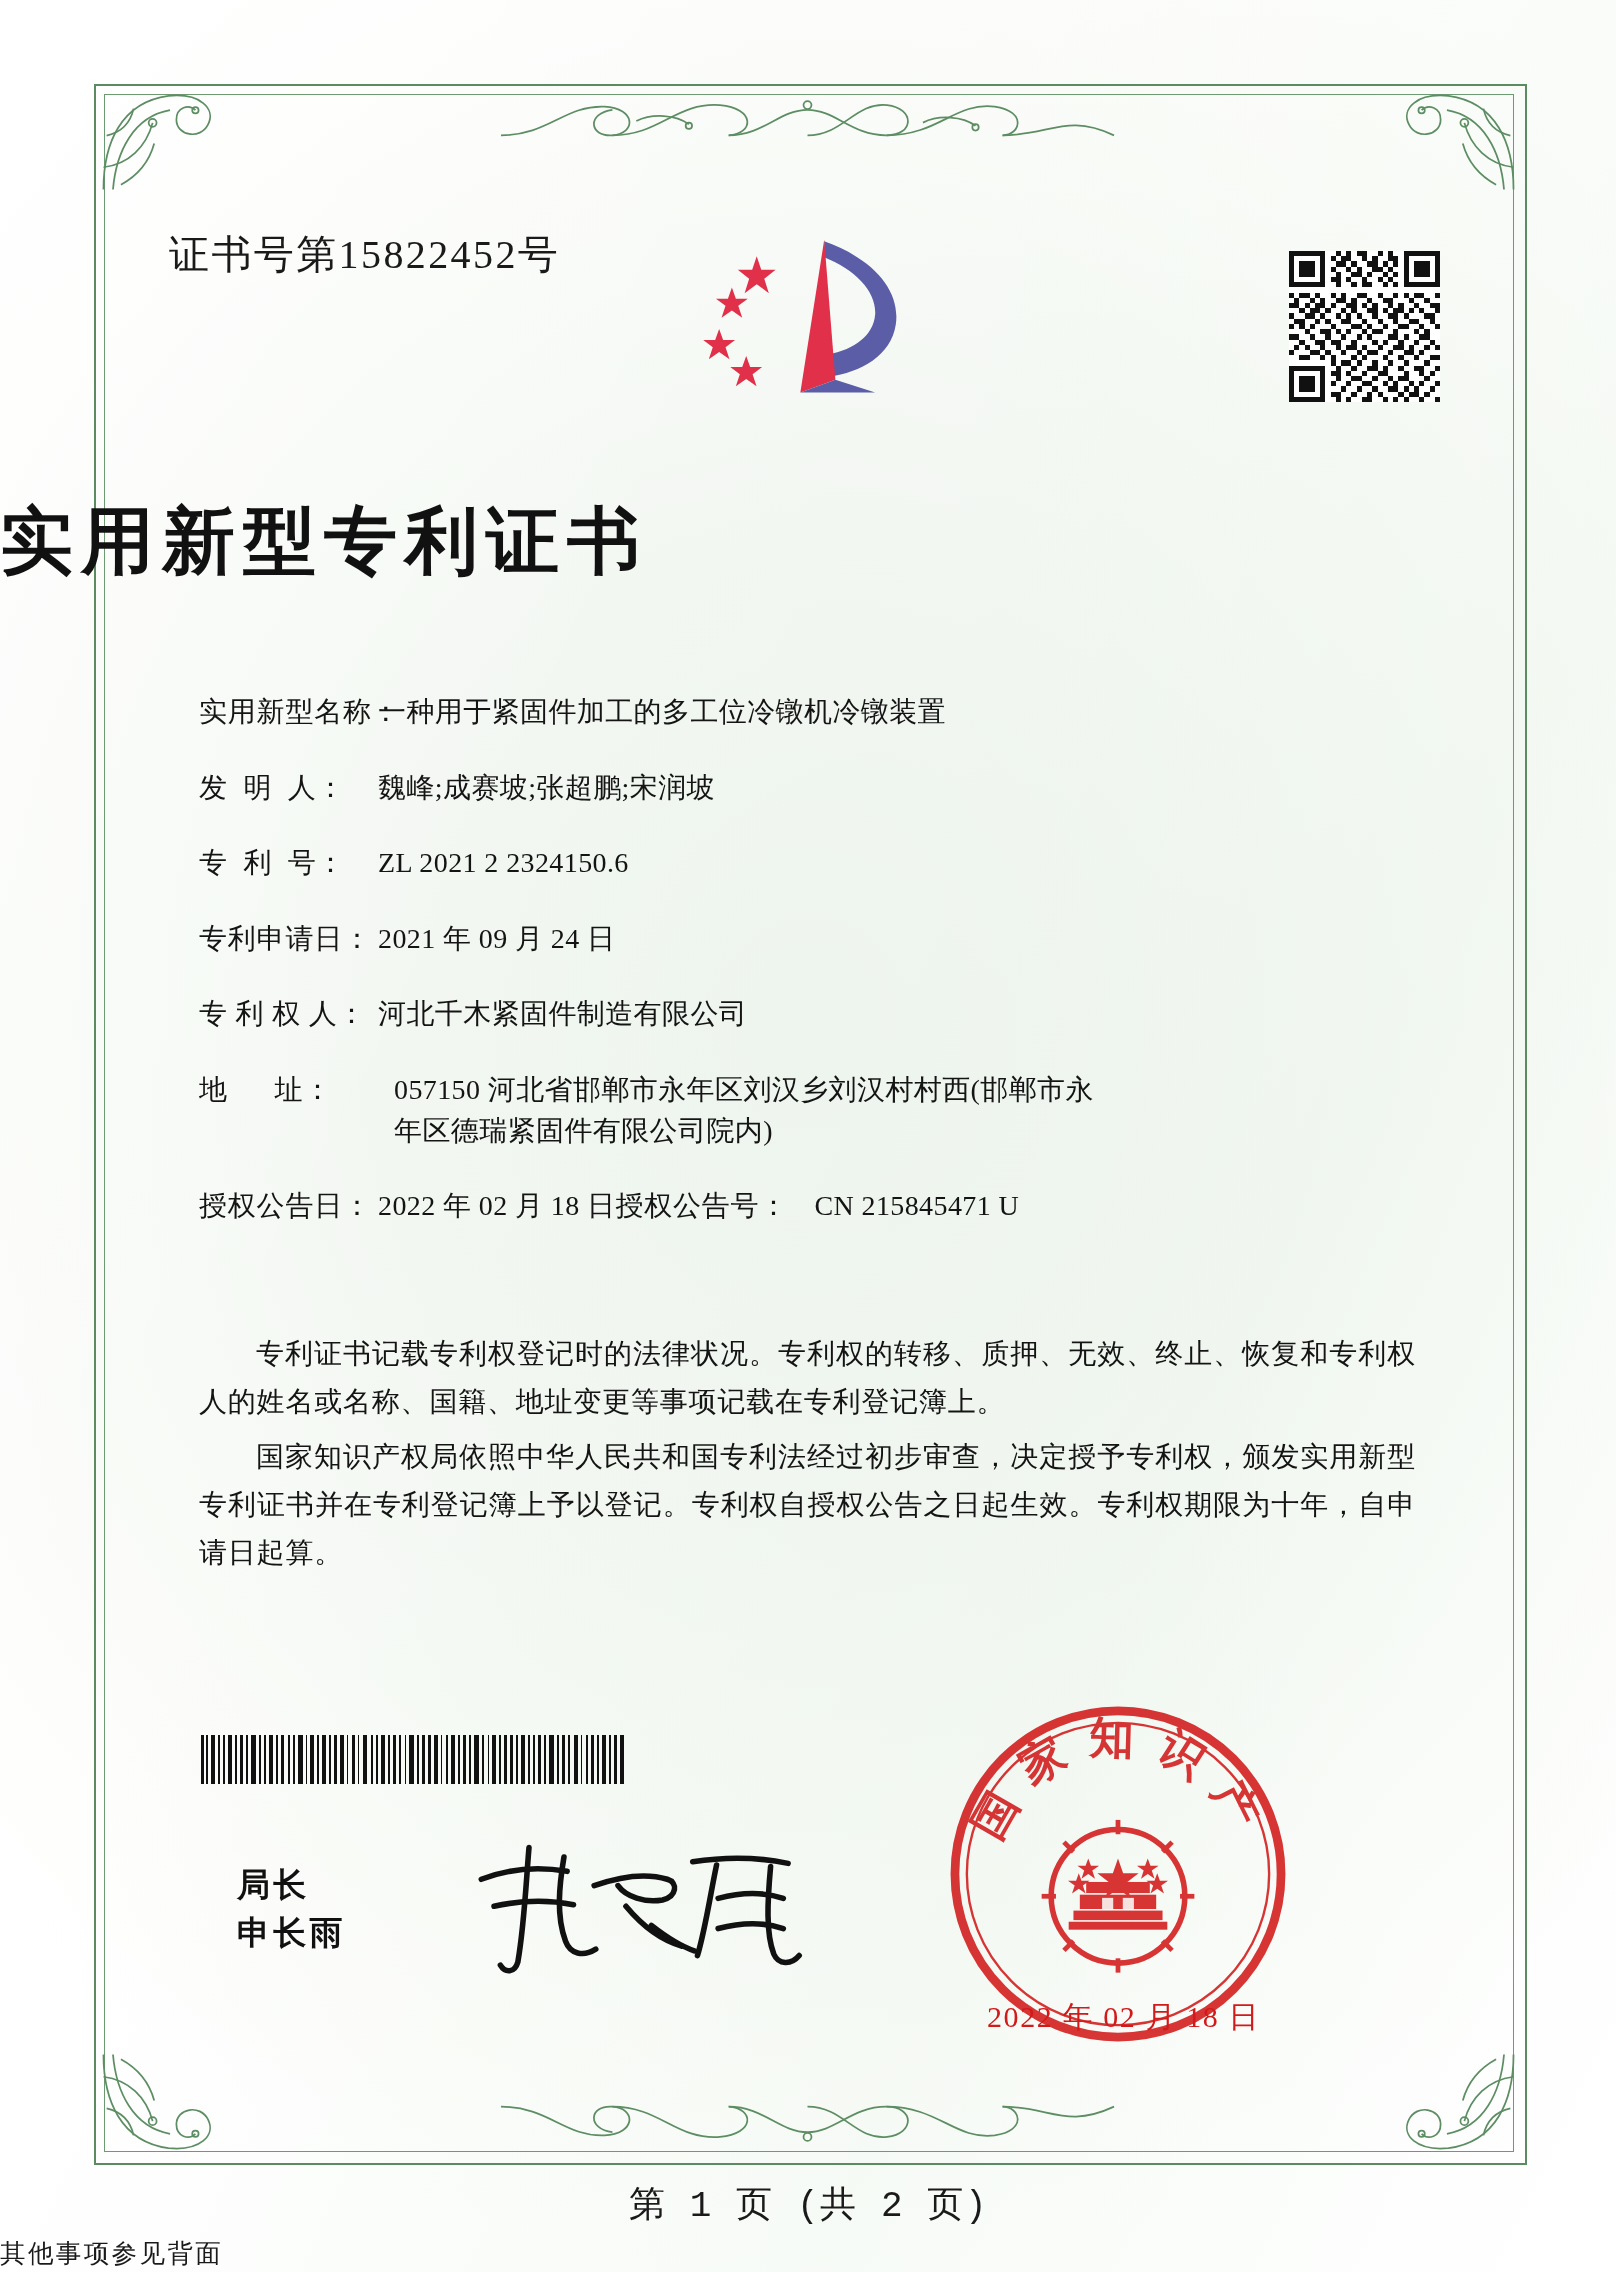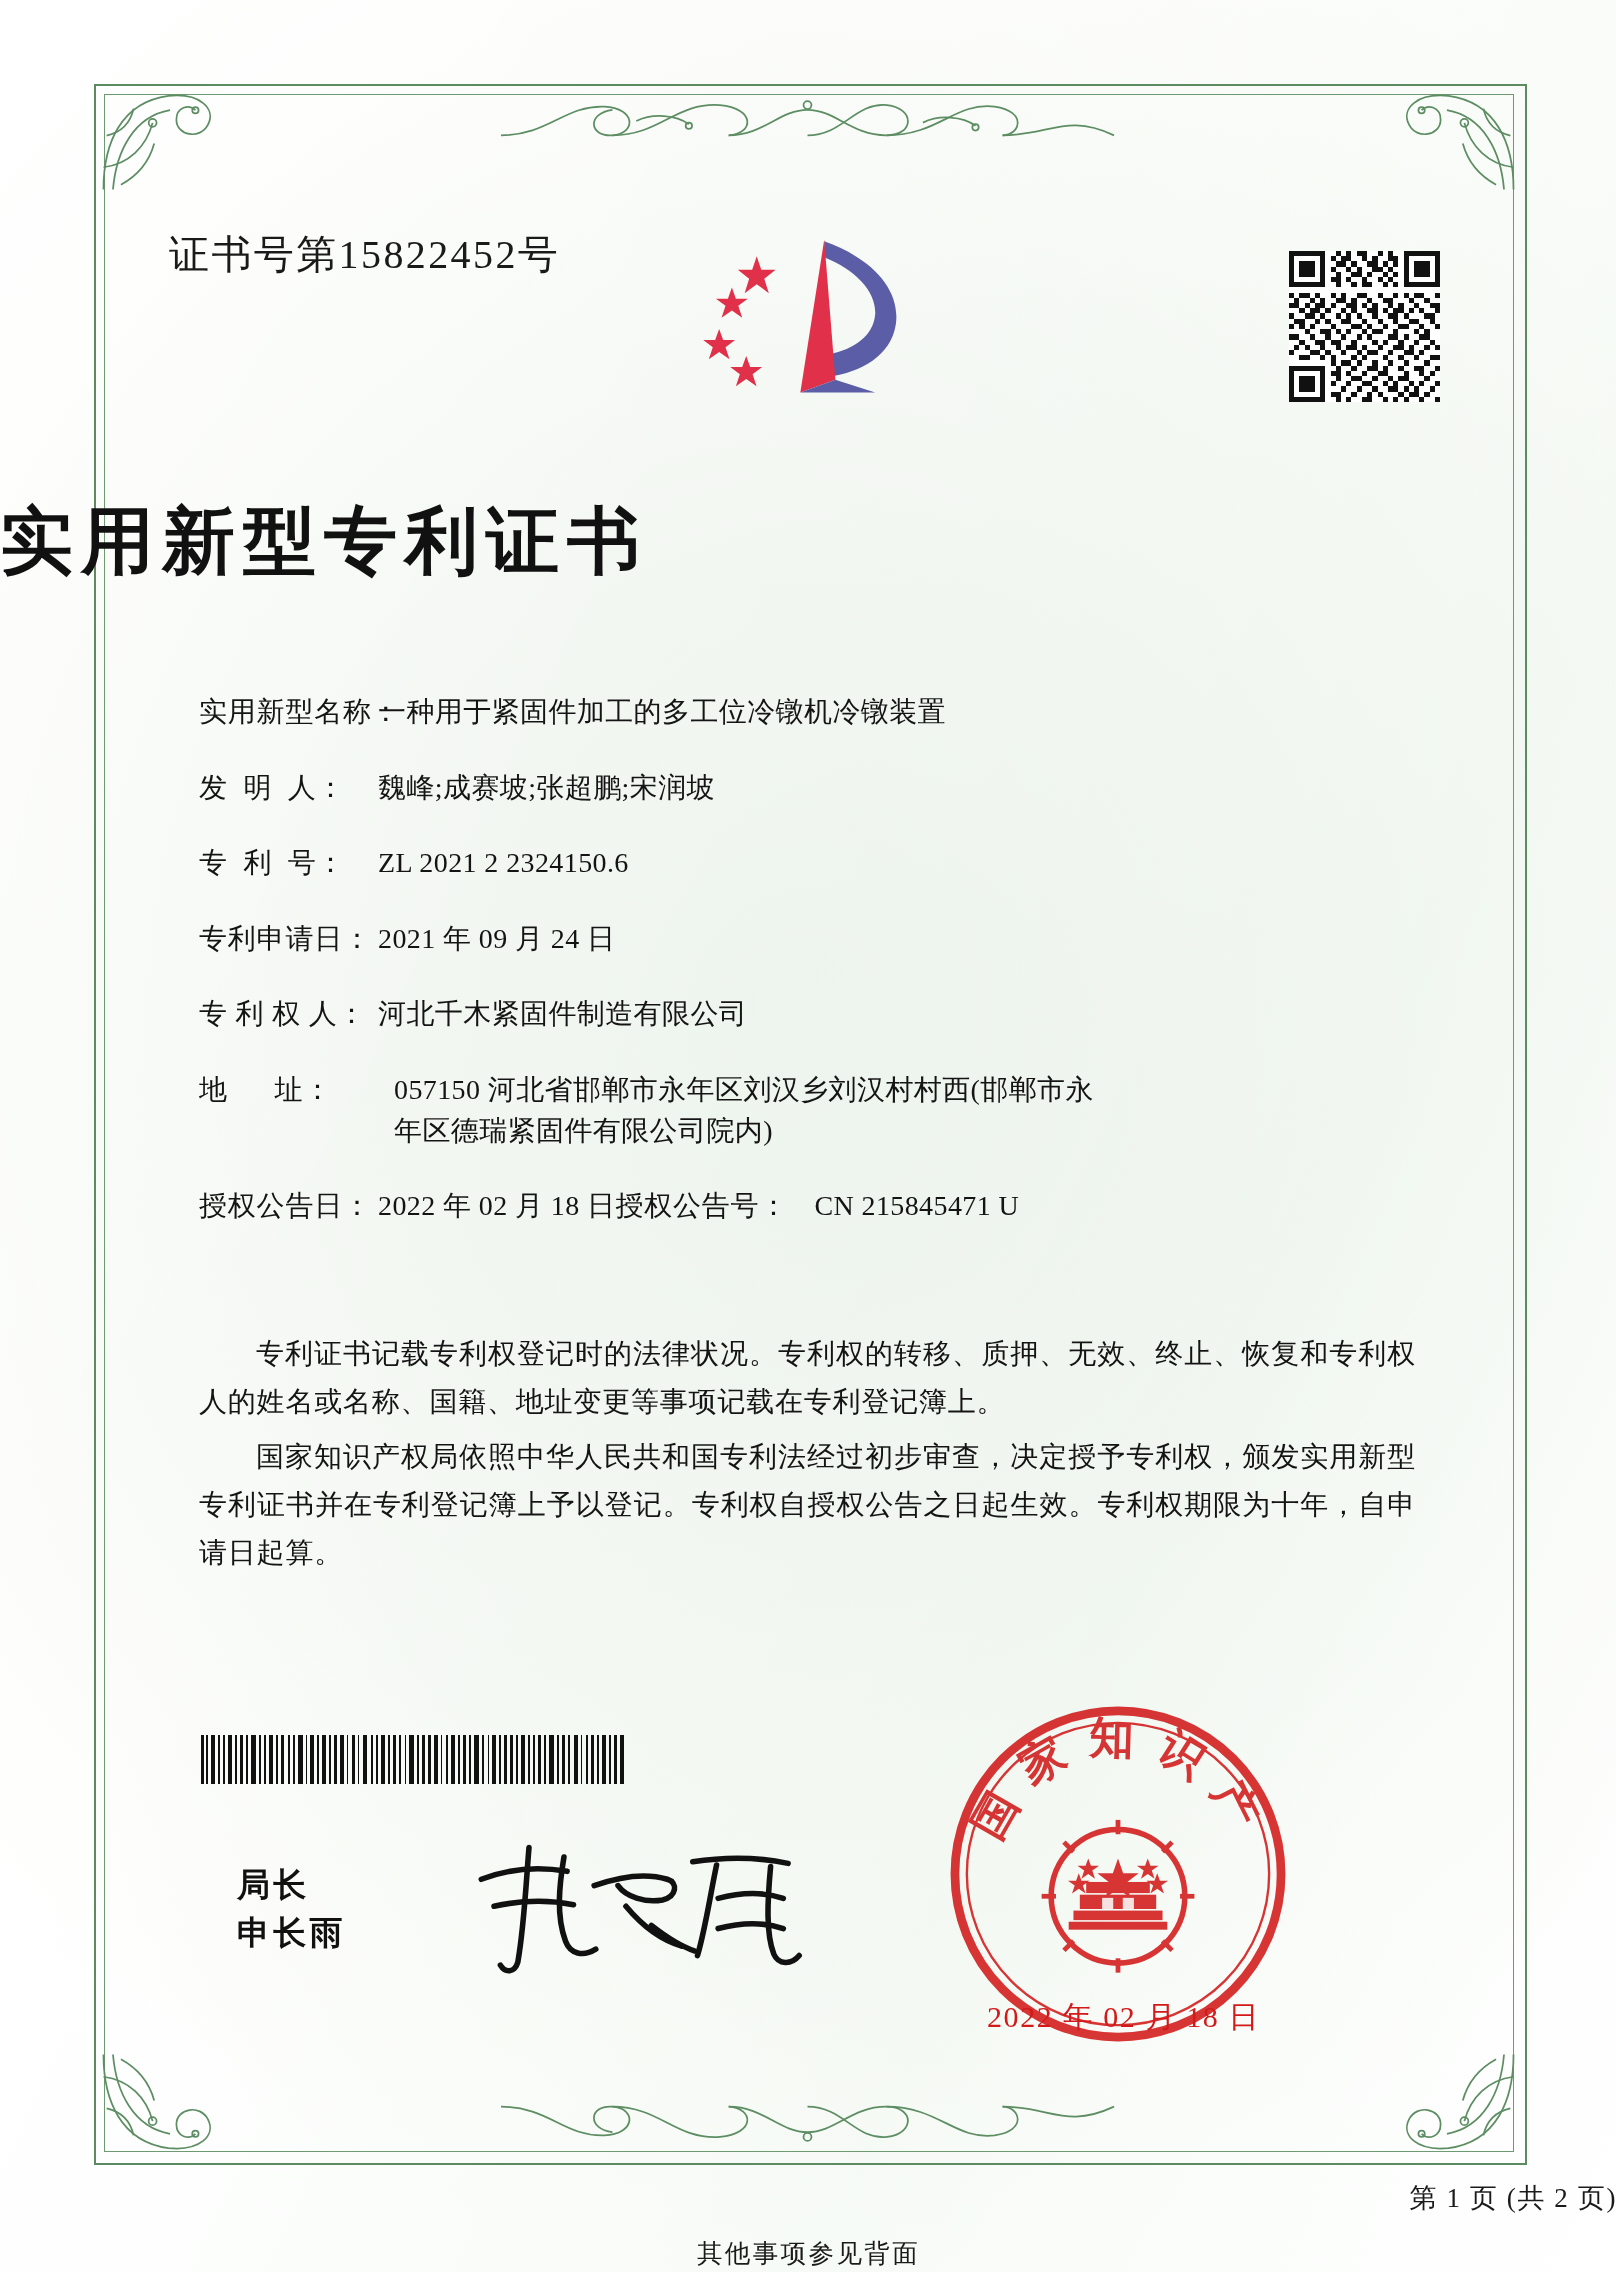--- a/index.html
+++ b/index.html
@@ -211,31 +211,31 @@
     letter-spacing: 1.6px;
     white-space: nowrap;
   }
 
   
   .page-footer {
     position: absolute;
     left: 0;
     right: 0;
     top: 2180px;
-    text-align: right;
-    font-size: 27px;
+    text-align: center;
+    font-size: 36px;
     color: #1a1a1a;
     letter-spacing: 1.6px;
+    font-family: Liberation Mono, monospace;
   }
   .back-note {
     position: absolute;
     left: 0;
     right: 0;
     top: 2236px;
-    text-align: center;
     font-size: 25.5px;
     color: #1a1a1a;
     letter-spacing: 2.4px;
   }
 </style>
 </head>
 <body>
 
 <div class="page">
   <div class="paper-wash"></div>

